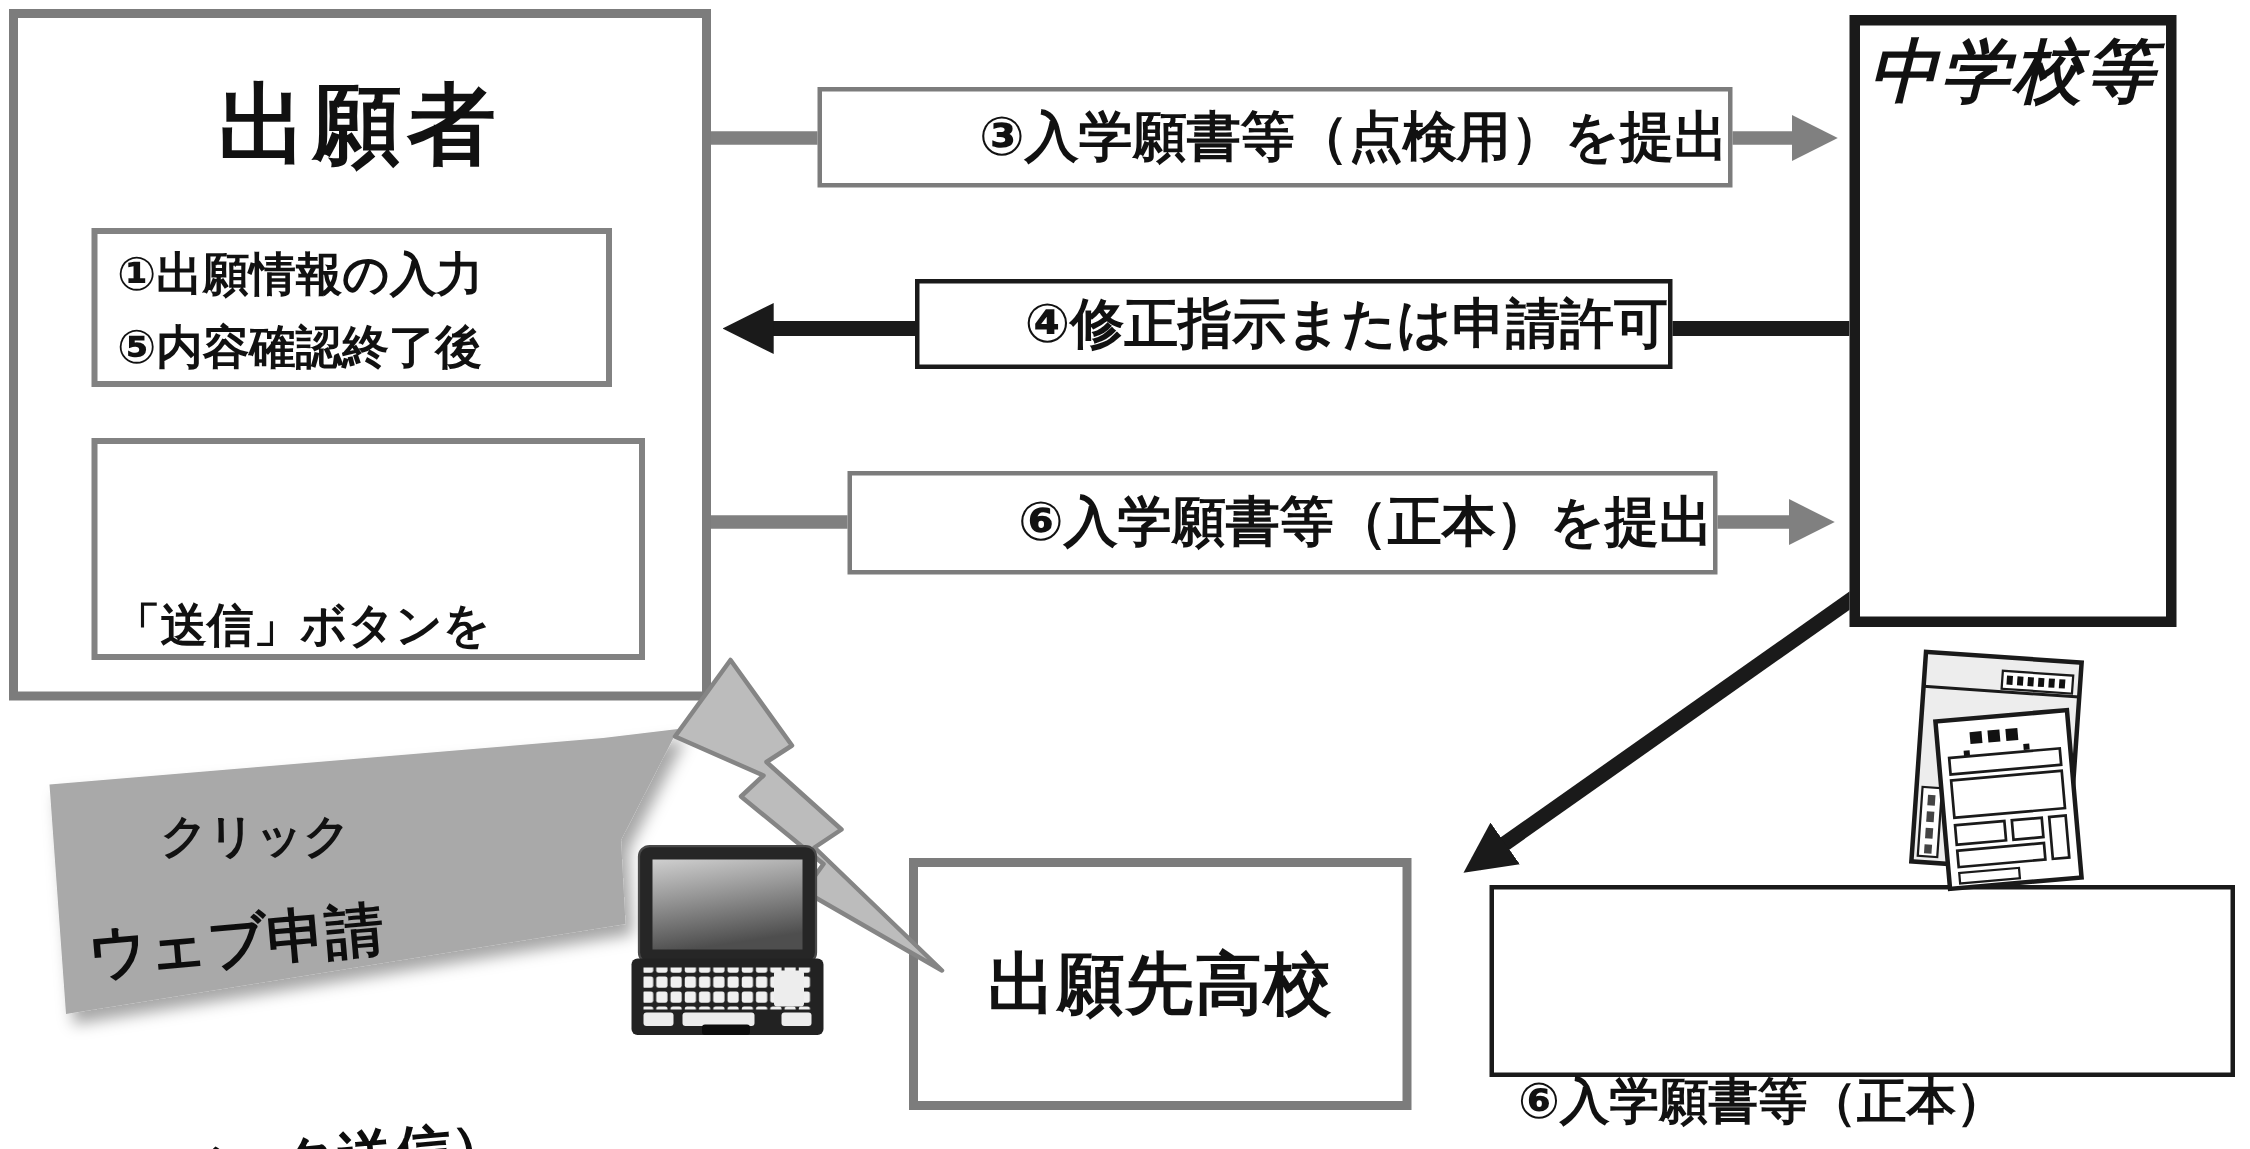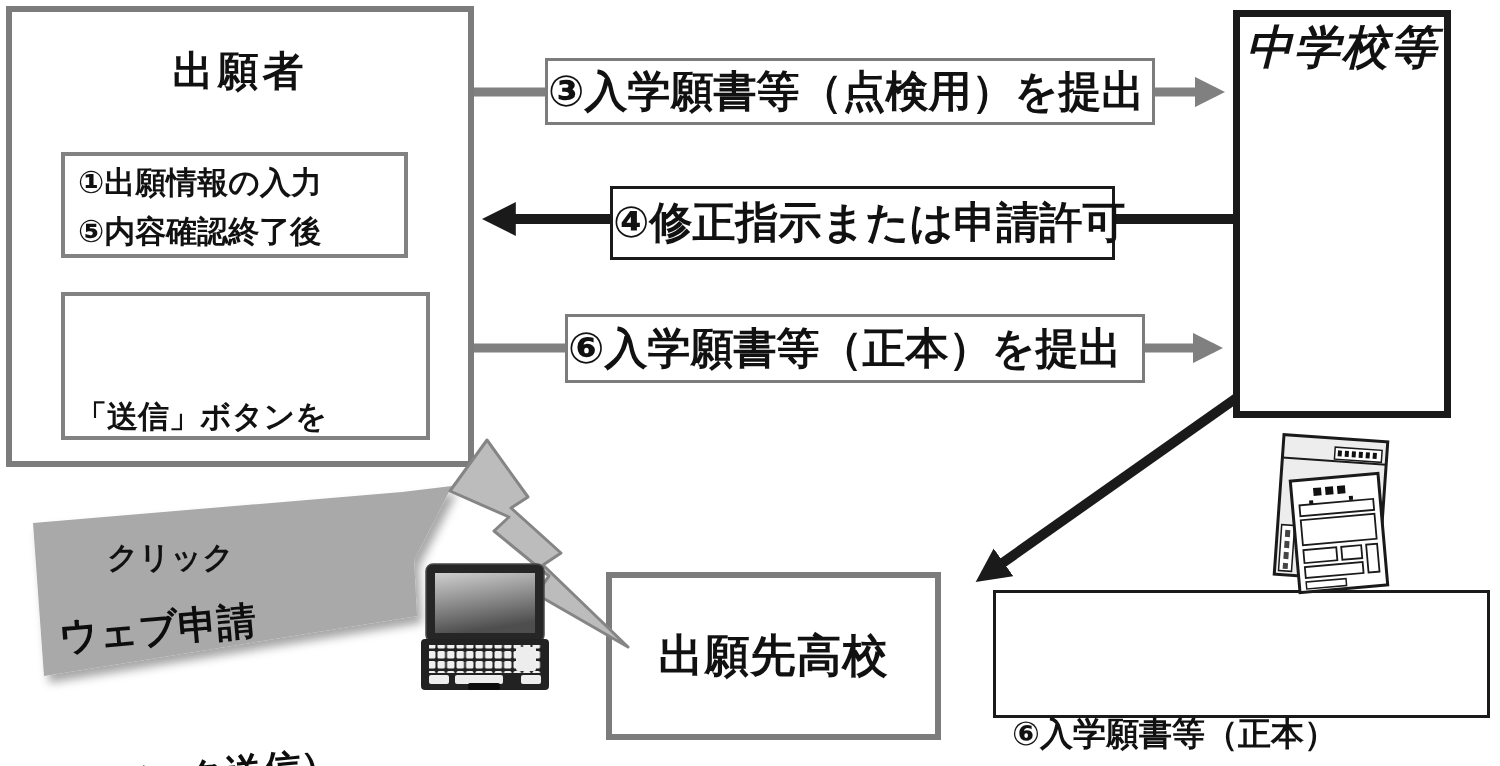--- a/index.html
+++ b/index.html
@@ -10,21 +10,21 @@
   .abs{position:absolute;box-sizing:border-box;}
   svg.layer{position:absolute;left:0;top:0;width:1500px;height:766px;}
   #arrow-layer{z-index:0;}
   #icon-layer{z-index:4;pointer-events:none;}
 
   
   .applicant-box{
     left:6px;top:6px;width:468px;height:461px;
     border:6px solid #7c7c7c;background:#fff;z-index:1;
   }
-  .applicant-title{margin-top:32px;text-align:center;font-size:41px;letter-spacing:4px;}
+  .applicant-title{margin-top:32px;text-align:center;font-size:59px;letter-spacing:4px;}
   .steps-box-a{
     left:61px;top:152px;width:347px;height:106px;z-index:2;
     border:4px solid #828282;background:#fff;
     font-size:31px;line-height:49px;padding:2px 0 0 13px;
   }
   .steps-box-b{
     left:61px;top:292px;width:369px;height:148px;z-index:2;
     border:4px solid #828282;background:#fff;
     font-size:31px;line-height:47px;padding:3px 0 0 11px;white-space:pre;
   }
@@ -36,25 +36,25 @@
   }
   .dest-school-box{
     left:606px;top:572px;width:335px;height:168px;z-index:1;
     border:6px solid #7c7c7c;background:#fff;
     display:flex;align-items:center;justify-content:center;
     font-size:45px;letter-spacing:1px;
   }
 
   
   .flow-label{
-    background:#fff;display:flex;align-items:center;justify-content:flex-start;
-    font-size:43px;z-index:2;white-space:pre;
+    background:#fff;display:flex;align-items:center;justify-content:flex-end;
+    font-size:36px;z-index:2;white-space:pre;
   }
   .flow-label-3{left:545px;top:58px;width:610px;height:67px;border:3px solid #7c7c7c;}
-  .flow-label-4{left:610px;top:186px;width:505px;height:74px;border:3px solid #1a1a1a;}
+  .flow-label-4{left:610px;top:186px;width:505px;height:60px;border:3px solid #1a1a1a;}
   .flow-label-6{left:565px;top:314px;width:580px;height:69px;border:3px solid #7c7c7c;}
   .reception-box{
     left:993px;top:590px;width:497px;height:128px;z-index:2;
     border:3px solid #1a1a1a;background:#fff;
     font-size:33px;line-height:53px;padding:8px 0 0 16px;white-space:pre;
   }
 
   
   .bubble-text{
     left:48px;top:513px;width:360px;z-index:3;

